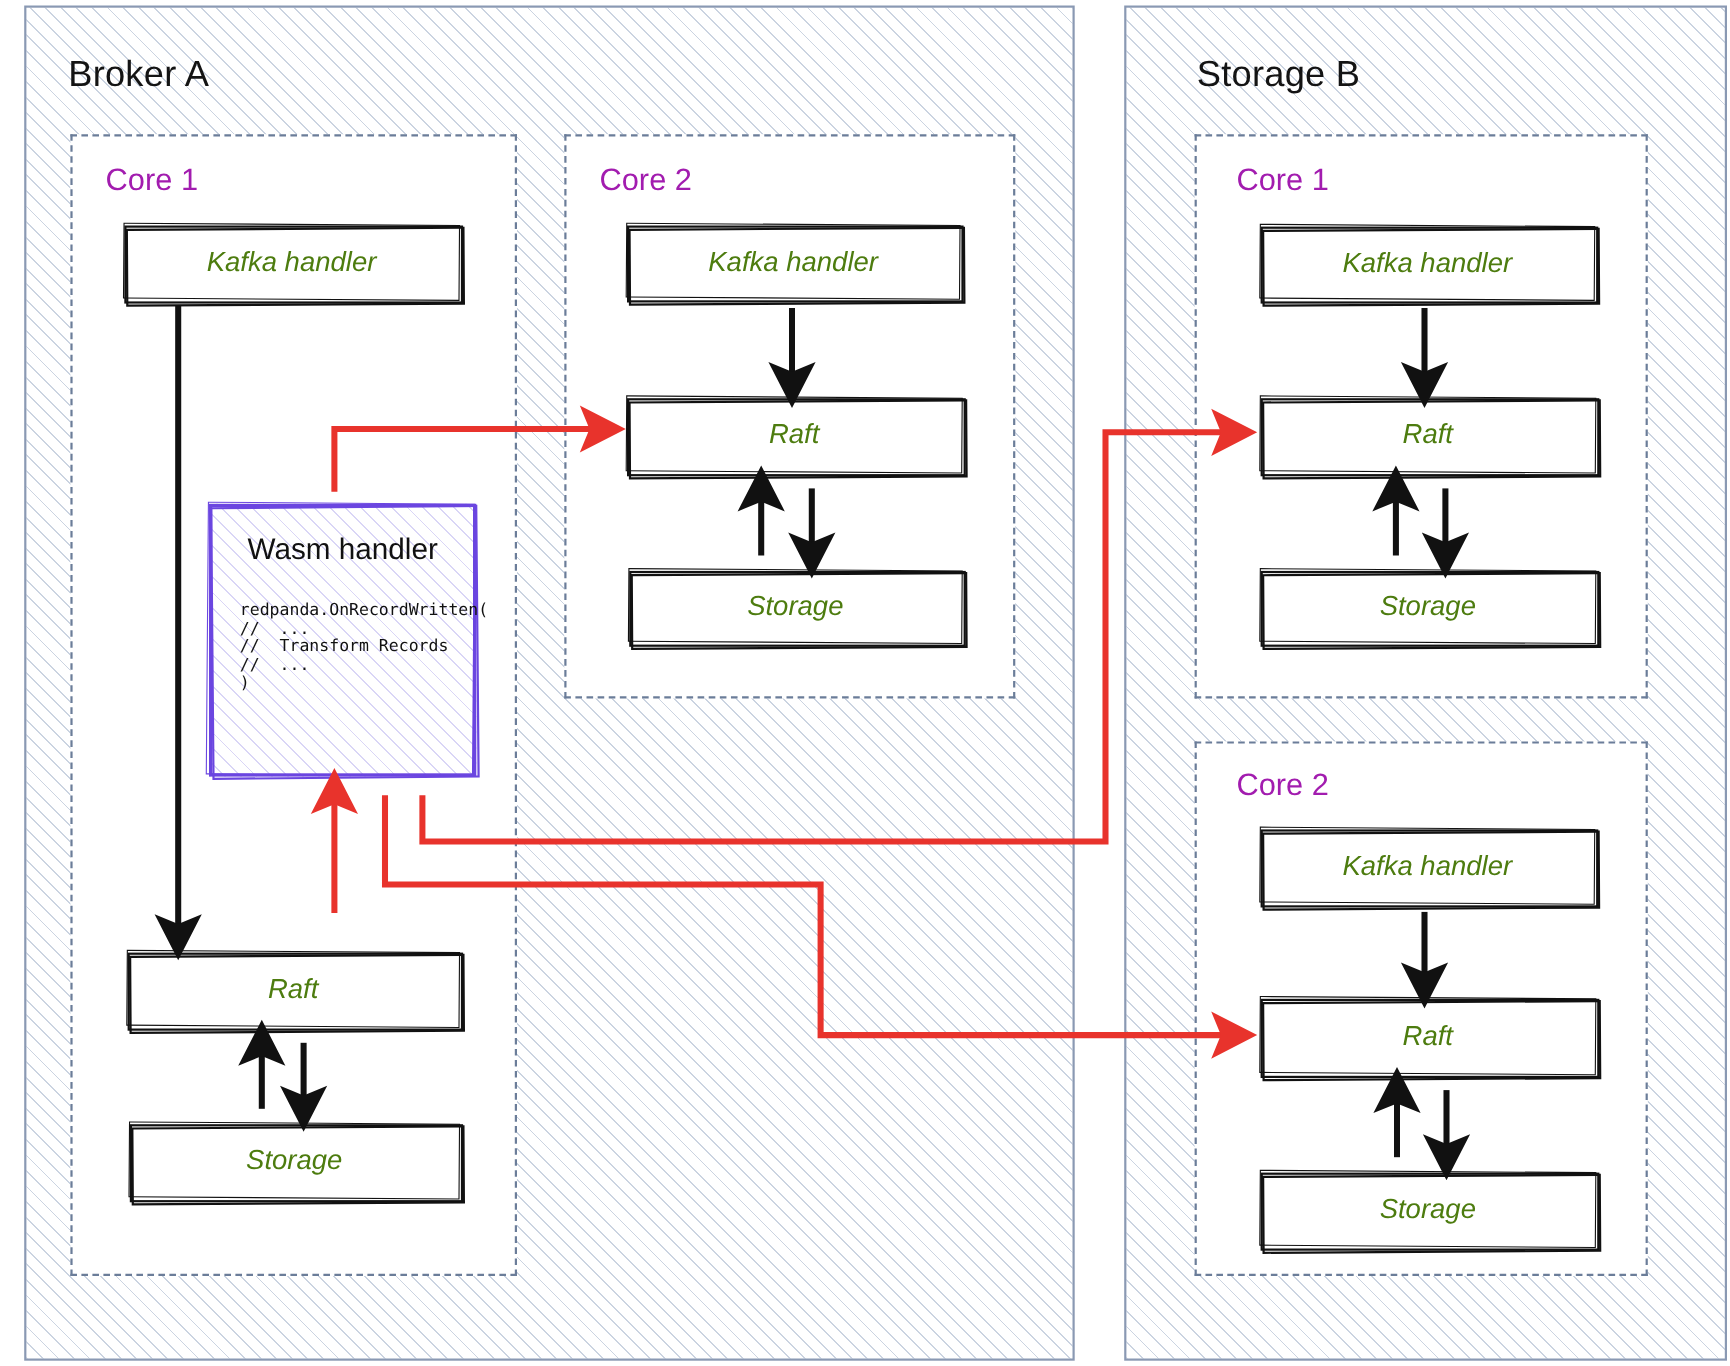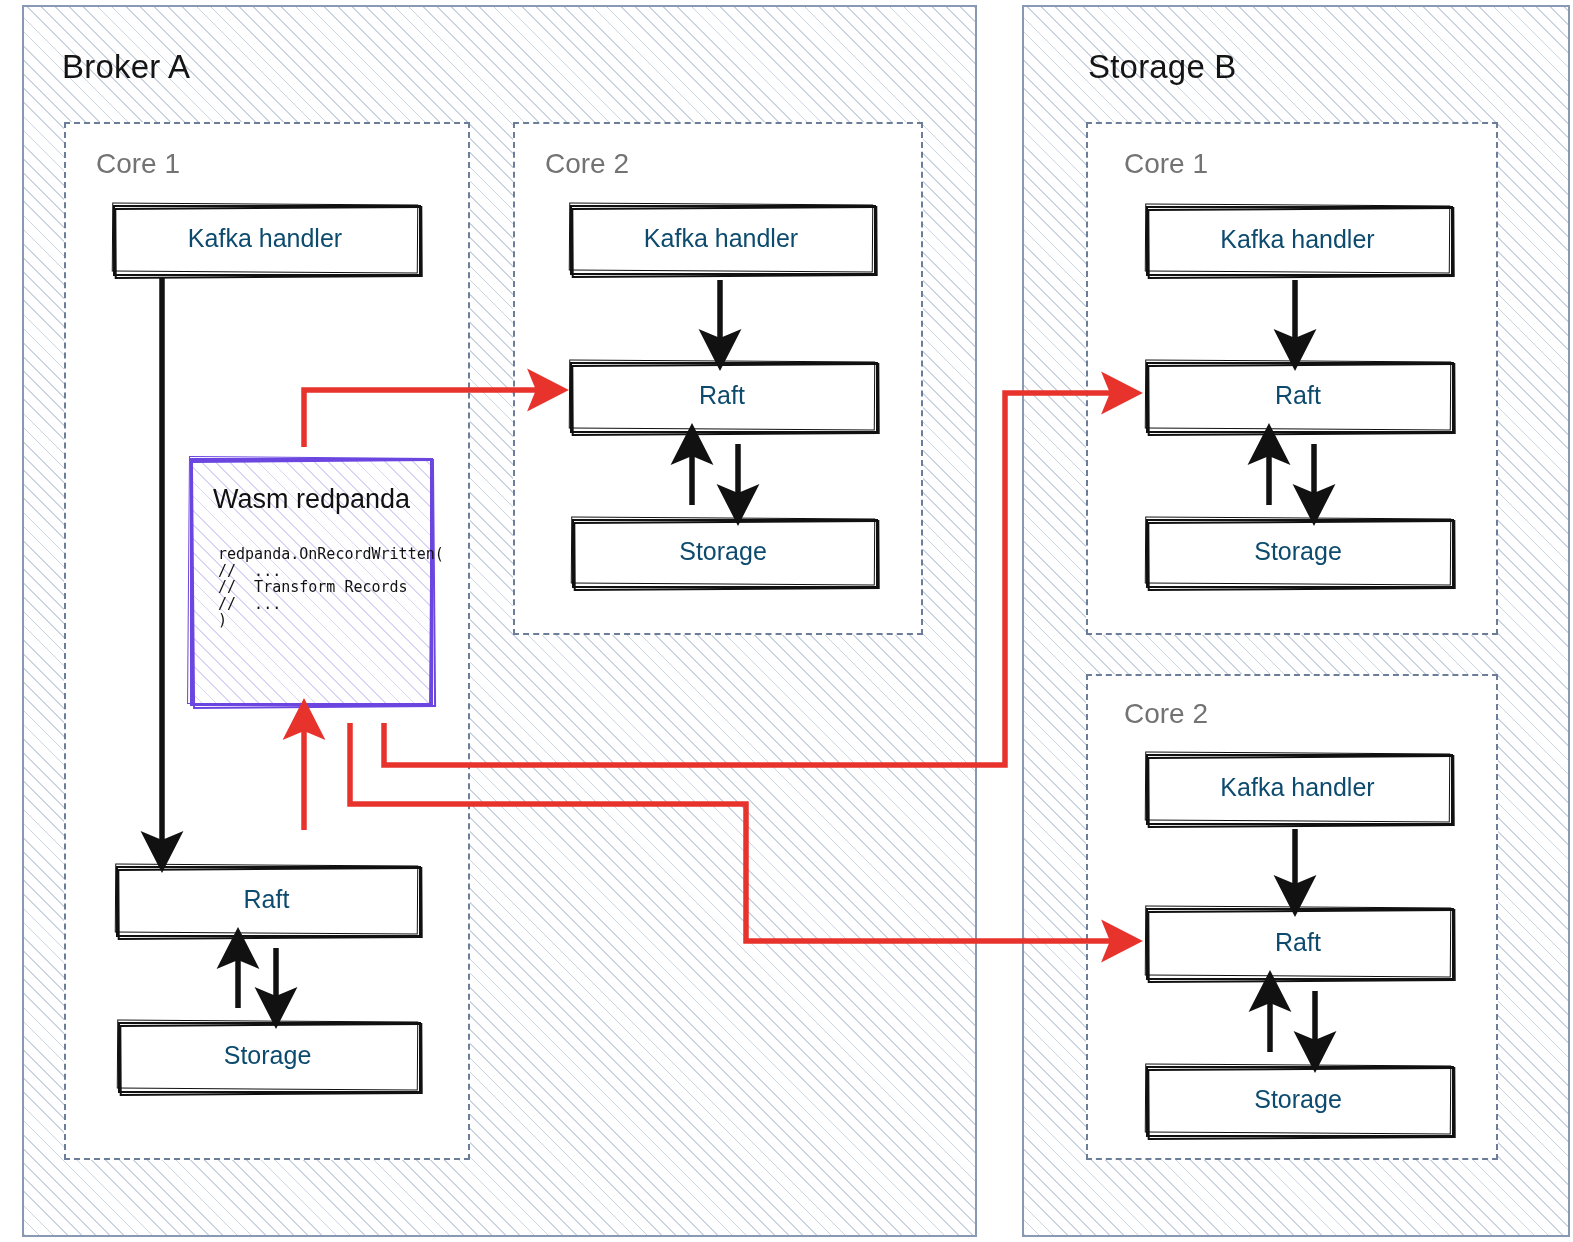--- a/index.html
+++ b/index.html
@@ -34,21 +34,21 @@
   
   .core{
     position:absolute;
     border:2.5px dashed #6b7d99;
     background:#ffffff;
     box-sizing:border-box;
   }
   .core-label{
     position:absolute;
     font-size:28px;
-    color:#737373;
+    color:#a21caf;
     white-space:nowrap;
   }
 
   
   .node{
     position:absolute;
     box-sizing:border-box;
   }
   .node .shell{
     position:absolute;left:0;top:0;width:100%;height:100%;
@@ -61,22 +61,23 @@
     background:transparent;
   }
   .node .shell.c{
     transform:rotate(0.4deg) translate(-1px,-1.5px);
     border-width:1.6px;
     background:transparent;
   }
   .node .txt{
     position:absolute;left:0;top:0;width:100%;height:100%;
     display:flex;align-items:center;justify-content:center;
-    font-size:25px;color:#0c4a6e;z-index:3;
+    font-size:25px;color:#4d7c0f;z-index:3;
     white-space:nowrap;
+    font-style:italic;
   }
 
   
   .wasm{
     position:absolute;
     box-sizing:border-box;
     background-color:#ffffff;
     background-image:repeating-linear-gradient(
        45deg,
        rgba(130,118,225,0.30) 0px,
@@ -119,21 +120,21 @@
     <div class="shell"></div>
     <div class="shell b"></div>
     <div class="shell c"></div>
     <div class="txt">Kafka handler</div>
   </div>
 
   <div class="wasm" style="left:190px;top:458px;width:243px;height:248px;">
     <div class="wshell"></div>
     <div class="wshell b"></div>
     <div class="wshell c"></div>
-    <div class="wasm-title">Wasm redpanda</div>
+    <div class="wasm-title">Wasm handler</div>
     <div class="wasm-code">redpanda.OnRecordWritten(
 //  ...
 //  Transform Records
 //  ...
 )</div>
   </div>
 
   <div class="node" style="left:116px;top:866px;width:301px;height:67px;">
     <div class="shell"></div>
     <div class="shell b"></div>

